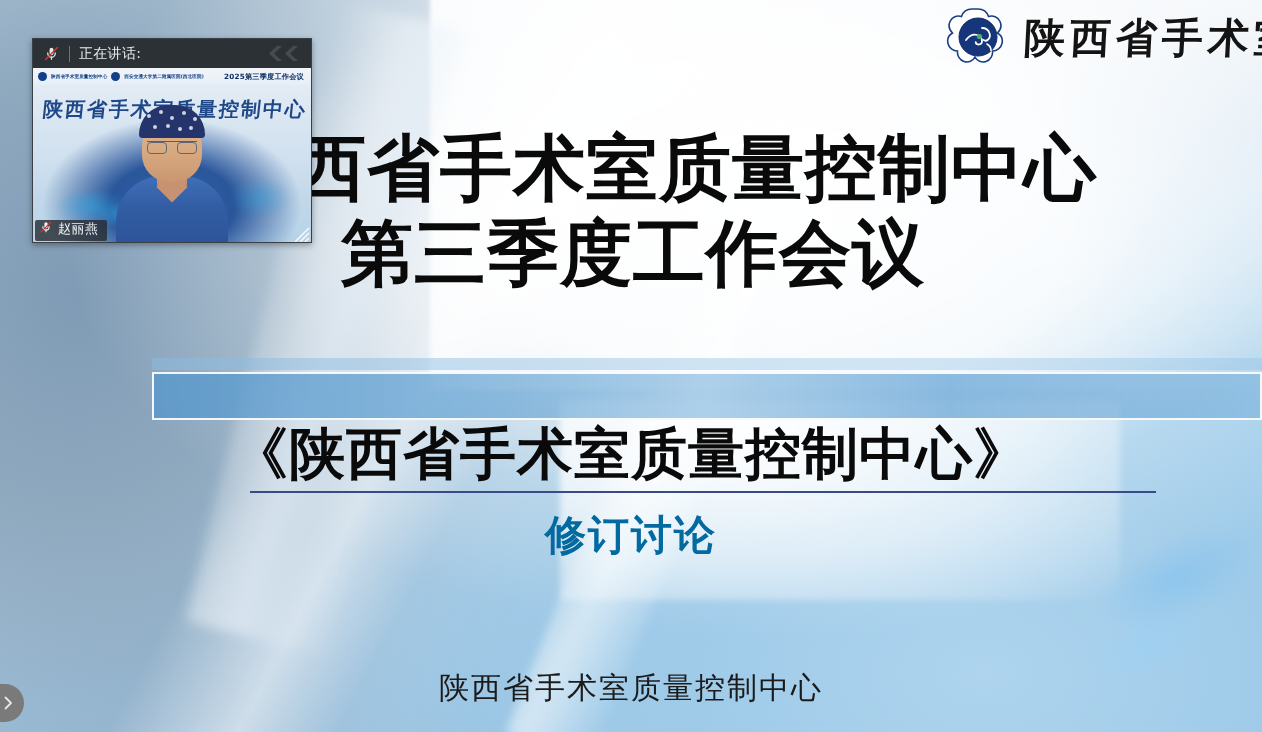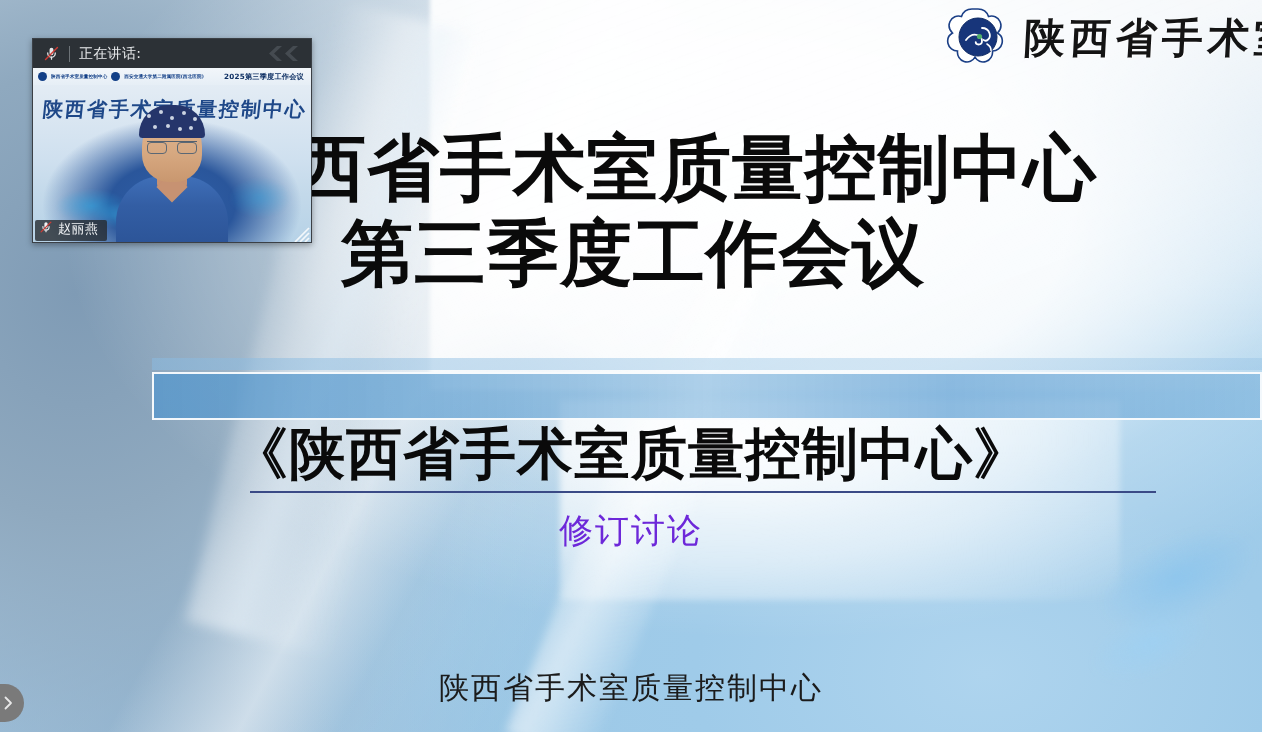--- a/index.html
+++ b/index.html
@@ -232,23 +232,23 @@
     width: 906px; height: 2px;
     background: #3a4a86;
     pointer-events: none;
   }
   .subtitle-sub {
     position: absolute;
     left: 0; top: 508px;
     width: 1262px;
     text-align: center;
     font-family: "DejaVu Sans", "Liberation Sans", sans-serif;
-    font-size: 34px;
-    font-weight: 400;
-    color: #6d28d9;
+    font-size: 41px;
+    font-weight: 700;
+    color: #0369a1;
     letter-spacing: 2px;
     pointer-events: none;
   }
 
   
   .footer-org {
     position: absolute;
     left: 0; top: 668px;
     width: 1262px;
     text-align: center;

